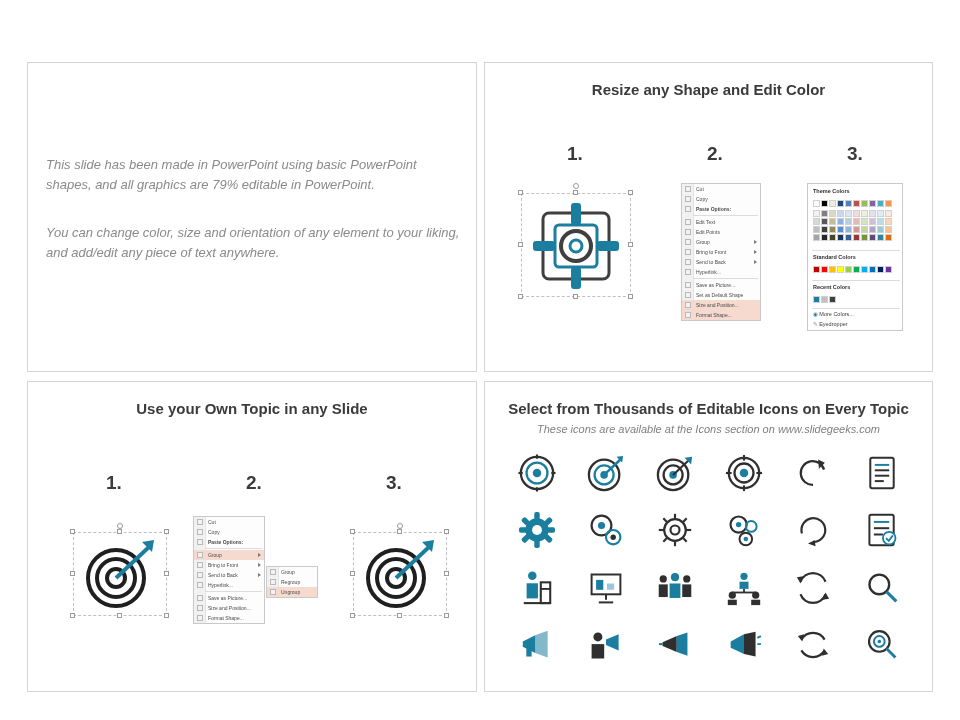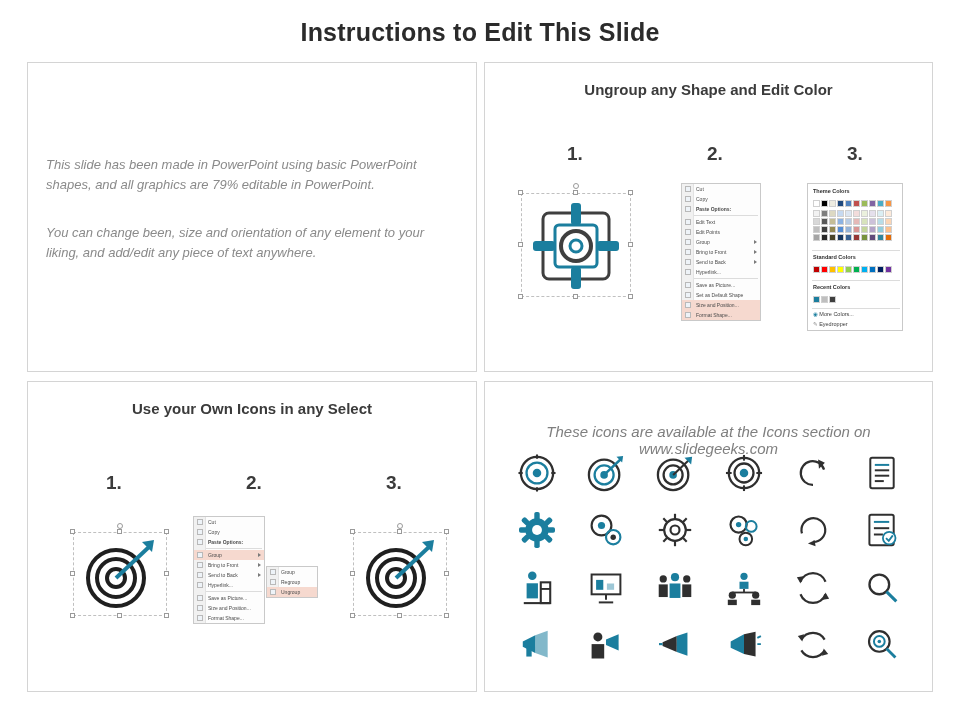--- a/index.html
+++ b/index.html
@@ -49,21 +49,21 @@
     text-align: center;
     font-size: 15px;
     font-weight: bold;
     color: #3b3b3b;
   }
   .panel-subheading {
     position: absolute;
     left: 0; top: 41px;
     width: 100%;
     text-align: center;
-    font-size: 15px;
+    font-size: 11px;
     font-style: italic;
     color: #7f7f7f;
   }
 
   
   .body-text {
     position: absolute;
     left: 18px;
     width: 414px;
     font-size: 13px;
@@ -212,29 +212,28 @@
     align-items: center;
     justify-content: center;
   }
   .icon-cell svg { display: block; }
 </style>
 </head>
 <body>
 
 <div class="slide">
 
-  <div class="slide-title">Instructions to Edit This Slide</div>
 
   <div class="panel panel-tl">
     <div class="body-text p1">This slide has been made in PowerPoint using basic PowerPoint shapes, and all graphics are 79% editable in PowerPoint.</div>
-    <div class="body-text p2">You can change been, size and orientation of any element to your liking, and add/edit any piece of text anywhere.</div>
+    <div class="body-text p2">You can change color, size and orientation of any element to your liking, and add/edit any piece of text anywhere.</div>
   </div>
 
   <div class="panel panel-tr">
-    <div class="panel-heading">Ungroup any Shape and Edit Color</div>
+    <div class="panel-heading">Resize any Shape and Edit Color</div>
 
     <div class="step-num big" style="left:82px; top:80px;">1.</div>
     <div class="step-num big" style="left:222px; top:80px;">2.</div>
     <div class="step-num big" style="left:362px; top:80px;">3.</div>
 
     <div class="abs" style="left:32px; top:118px; width:118px; height:118px;">
       <div class="dash-frame" style="left:4px; top:12px; width:110px; height:104px;"></div>
       <svg width="118" height="118" viewBox="0 0 118 118">
 
         <rect x="26" y="32" width="66" height="66" rx="6" ry="6" fill="none" stroke="#3f3f3f" stroke-width="3"></rect>
@@ -374,21 +373,21 @@
         <span>More Colors...</span>
       </div>
       <div class="abs" style="left:5px; top:137px; font-size:5.5px;">
         <span style="color:#7a7a7a;">✎</span>
         <span>Eyedropper</span>
       </div>
     </div>
   </div>
 
   <div class="panel panel-bl">
-    <div class="panel-heading">Use your Own Icons in any Select</div>
+    <div class="panel-heading">Use your Own Topic in any Slide</div>
 
     <div class="step-num big" style="left:78px; top:90px;">1.</div>
     <div class="step-num big" style="left:218px; top:90px;">2.</div>
     <div class="step-num big" style="left:358px; top:90px;">3.</div>
 
     <div class="abs" style="left:42px; top:140px; width:100px; height:100px;">
       <div class="dash-frame" style="left:3px; top:10px; width:94px; height:84px;"></div>
       <svg width="100" height="100" viewBox="0 0 100 100">
         <circle cx="46" cy="56" r="28" fill="none" stroke="#1f1f1f" stroke-width="4"></circle>
         <circle cx="46" cy="56" r="19" fill="none" stroke="#1f1f1f" stroke-width="4"></circle>
@@ -445,20 +444,21 @@
       <div class="handle" style="left:94px; top:7px;"></div>
       <div class="handle" style="left:0px;  top:49px;"></div>
       <div class="handle" style="left:94px; top:49px;"></div>
       <div class="handle" style="left:0px;  top:91px;"></div>
       <div class="handle" style="left:47px; top:91px;"></div>
       <div class="handle" style="left:94px; top:91px;"></div>
     </div>
   </div>
 
   <div class="panel panel-br">
+    <div class="panel-heading">Select from Thousands of Editable Icons on Every Topic</div>
     <div class="panel-subheading">These icons are available  at the Icons section on  www.slidegeeks.com</div>
 
     <div class="icon-grid">
 
       <div class="icon-cell">
         <svg width="38" height="38" viewBox="0 0 40 40">
           <circle cx="20" cy="20" r="17" fill="none" stroke="#2f2f2f" stroke-width="2.4"></circle>
           <circle cx="20" cy="20" r="11" fill="none" stroke="#1b7e9e" stroke-width="2.4"></circle>
           <circle cx="20" cy="20" r="4.5" fill="#1b7e9e"></circle>
           <line x1="20" y1="0.5" x2="20" y2="5" stroke="#2f2f2f" stroke-width="2.2"></line>

